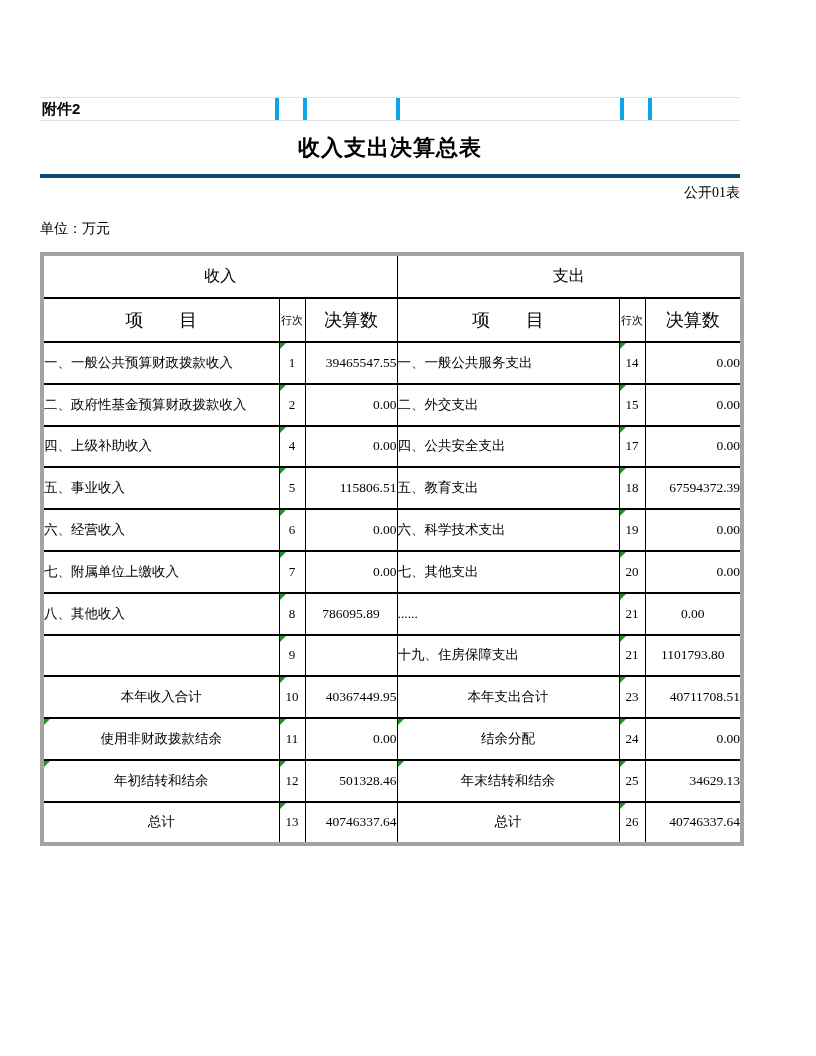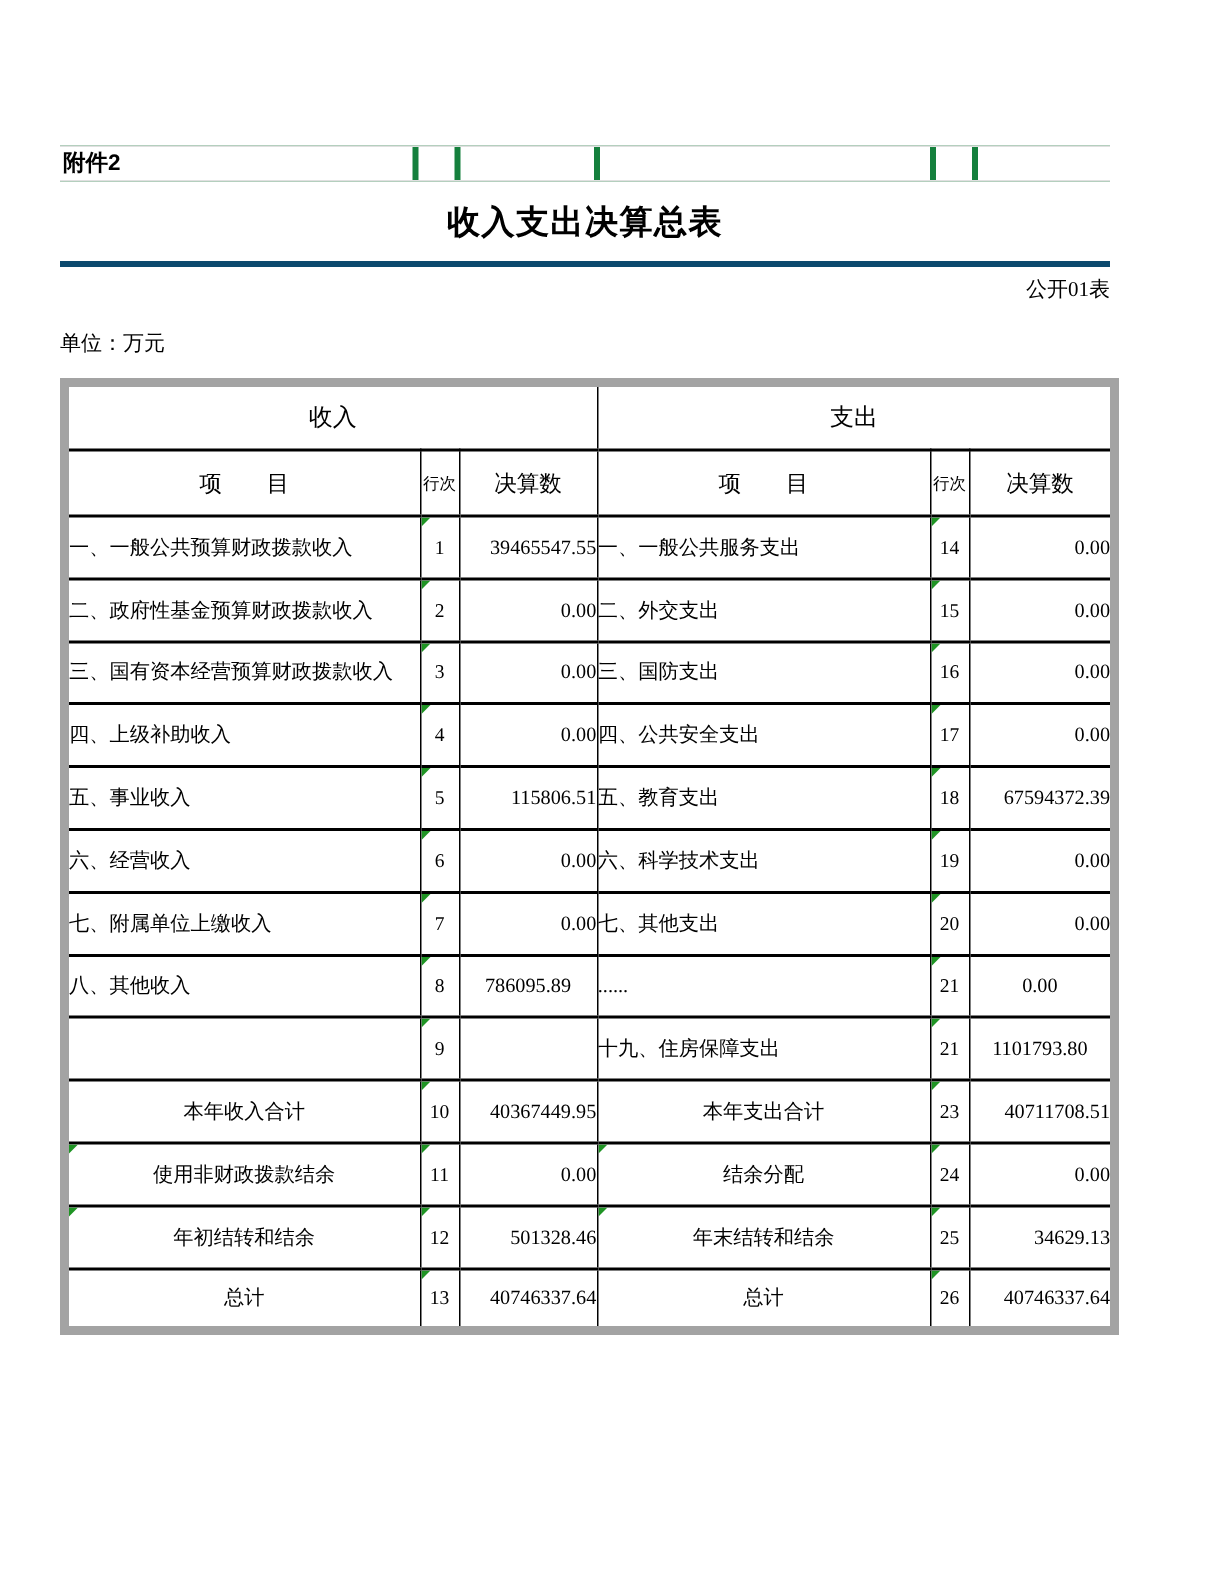--- a/index.html
+++ b/index.html
@@ -3,21 +3,21 @@
 <meta charset="utf-8">
 <style>
   html,body{margin:0;padding:0;}
   body{
     width:816px;height:1056px;background:#ffffff;position:relative;
     font-family:"Liberation Serif","DejaVu Serif",serif;color:#000;
     -webkit-font-smoothing:antialiased;
   }
   .band{
     position:absolute;left:40px;top:97px;width:700px;height:24px;
-    background:#15803d;display:flex;gap:4px;
+    background:#0ea5e9;display:flex;gap:4px;
     border-top:1px solid #e0e0e0;border-bottom:1px solid #e0e0e0;
     box-sizing:border-box;
   }
   .band .cell{background:#fff;height:100%;box-sizing:border-box;}
   .band .c1{width:235px;font-weight:bold;font-size:15px;line-height:22px;
     font-family:"Liberation Sans","DejaVu Sans",sans-serif;padding-left:2px;}
   .band .c2{width:24px;} .band .c3{width:89px;}
   .band .c4{width:220px;} .band .c5{width:24px;} .band .c6{flex:1;}
   .title-block{
     position:absolute;left:40px;top:122px;width:700px;height:52px;
@@ -28,31 +28,31 @@
     position:absolute;top:184px;left:40px;width:700px;
     text-align:right;font-size:14px;
   }
   .meta-row{
     position:absolute;top:220px;left:40px;width:700px;
     display:flex;justify-content:space-between;font-size:14px;
   }
   table.main{
     position:absolute;left:40px;top:252px;width:700px;
     border-collapse:collapse;table-layout:fixed;
-    border:6px solid #a3a3a3;
+    border:4px solid #a3a3a3;
   }
   table.main th, table.main td{
     border-left:1px solid #000;border-right:1px solid #000;
     border-top:2px solid #000;border-bottom:2px solid #000;
     padding:0;position:relative;font-weight:normal;
     overflow:hidden;white-space:nowrap;
   }
   td.mid, th.mid{border-left:2px solid #000;}
   tr.h-section th{font-size:16px;height:41px;text-align:center;}
-  tr.h-cols th{font-size:15px;height:42px;text-align:center;}
+  tr.h-cols th{font-size:18px;height:42px;text-align:center;}
   tr.h-cols th.line-h{font-size:11px;}
   tr.h-rank td{height:47px;text-align:center;font-size:15px;}
   tbody tr{height:41.8px;}
   td.item{font-size:13.5px;text-align:left;padding-left:5px;}
   td.item.center{text-align:center;padding-left:0;}
   td.line{font-size:13px;text-align:center;}
   td.amount{font-size:13.5px;text-align:right;padding-right:8px;}
   td.amount.center{text-align:center;padding-right:0;}
   .bold{font-weight:bold;}
   .tri{
@@ -115,28 +115,20 @@
       </tr>
       <tr>
         <td class="item">二、政府性基金预算财政拨款收入</td>
         <td class="line"><span class="tri"></span>2</td>
         <td class="amount">0.00</td>
         <td class="item mid">二、外交支出</td>
         <td class="line"><span class="tri"></span>15</td>
         <td class="amount">0.00</td>
       </tr>
       <tr>
-        <td class="item">三、国有资本经营预算财政拨款收入</td>
-        <td class="line"><span class="tri"></span>3</td>
-        <td class="amount">0.00</td>
-        <td class="item mid">三、国防支出</td>
-        <td class="line"><span class="tri"></span>16</td>
-        <td class="amount">0.00</td>
-      </tr>
-      <tr>
         <td class="item">四、上级补助收入</td>
         <td class="line"><span class="tri"></span>4</td>
         <td class="amount">0.00</td>
         <td class="item mid">四、公共安全支出</td>
         <td class="line"><span class="tri"></span>17</td>
         <td class="amount">0.00</td>
       </tr>
       <tr>
         <td class="item">五、事业收入</td>
         <td class="line"><span class="tri"></span>5</td>

